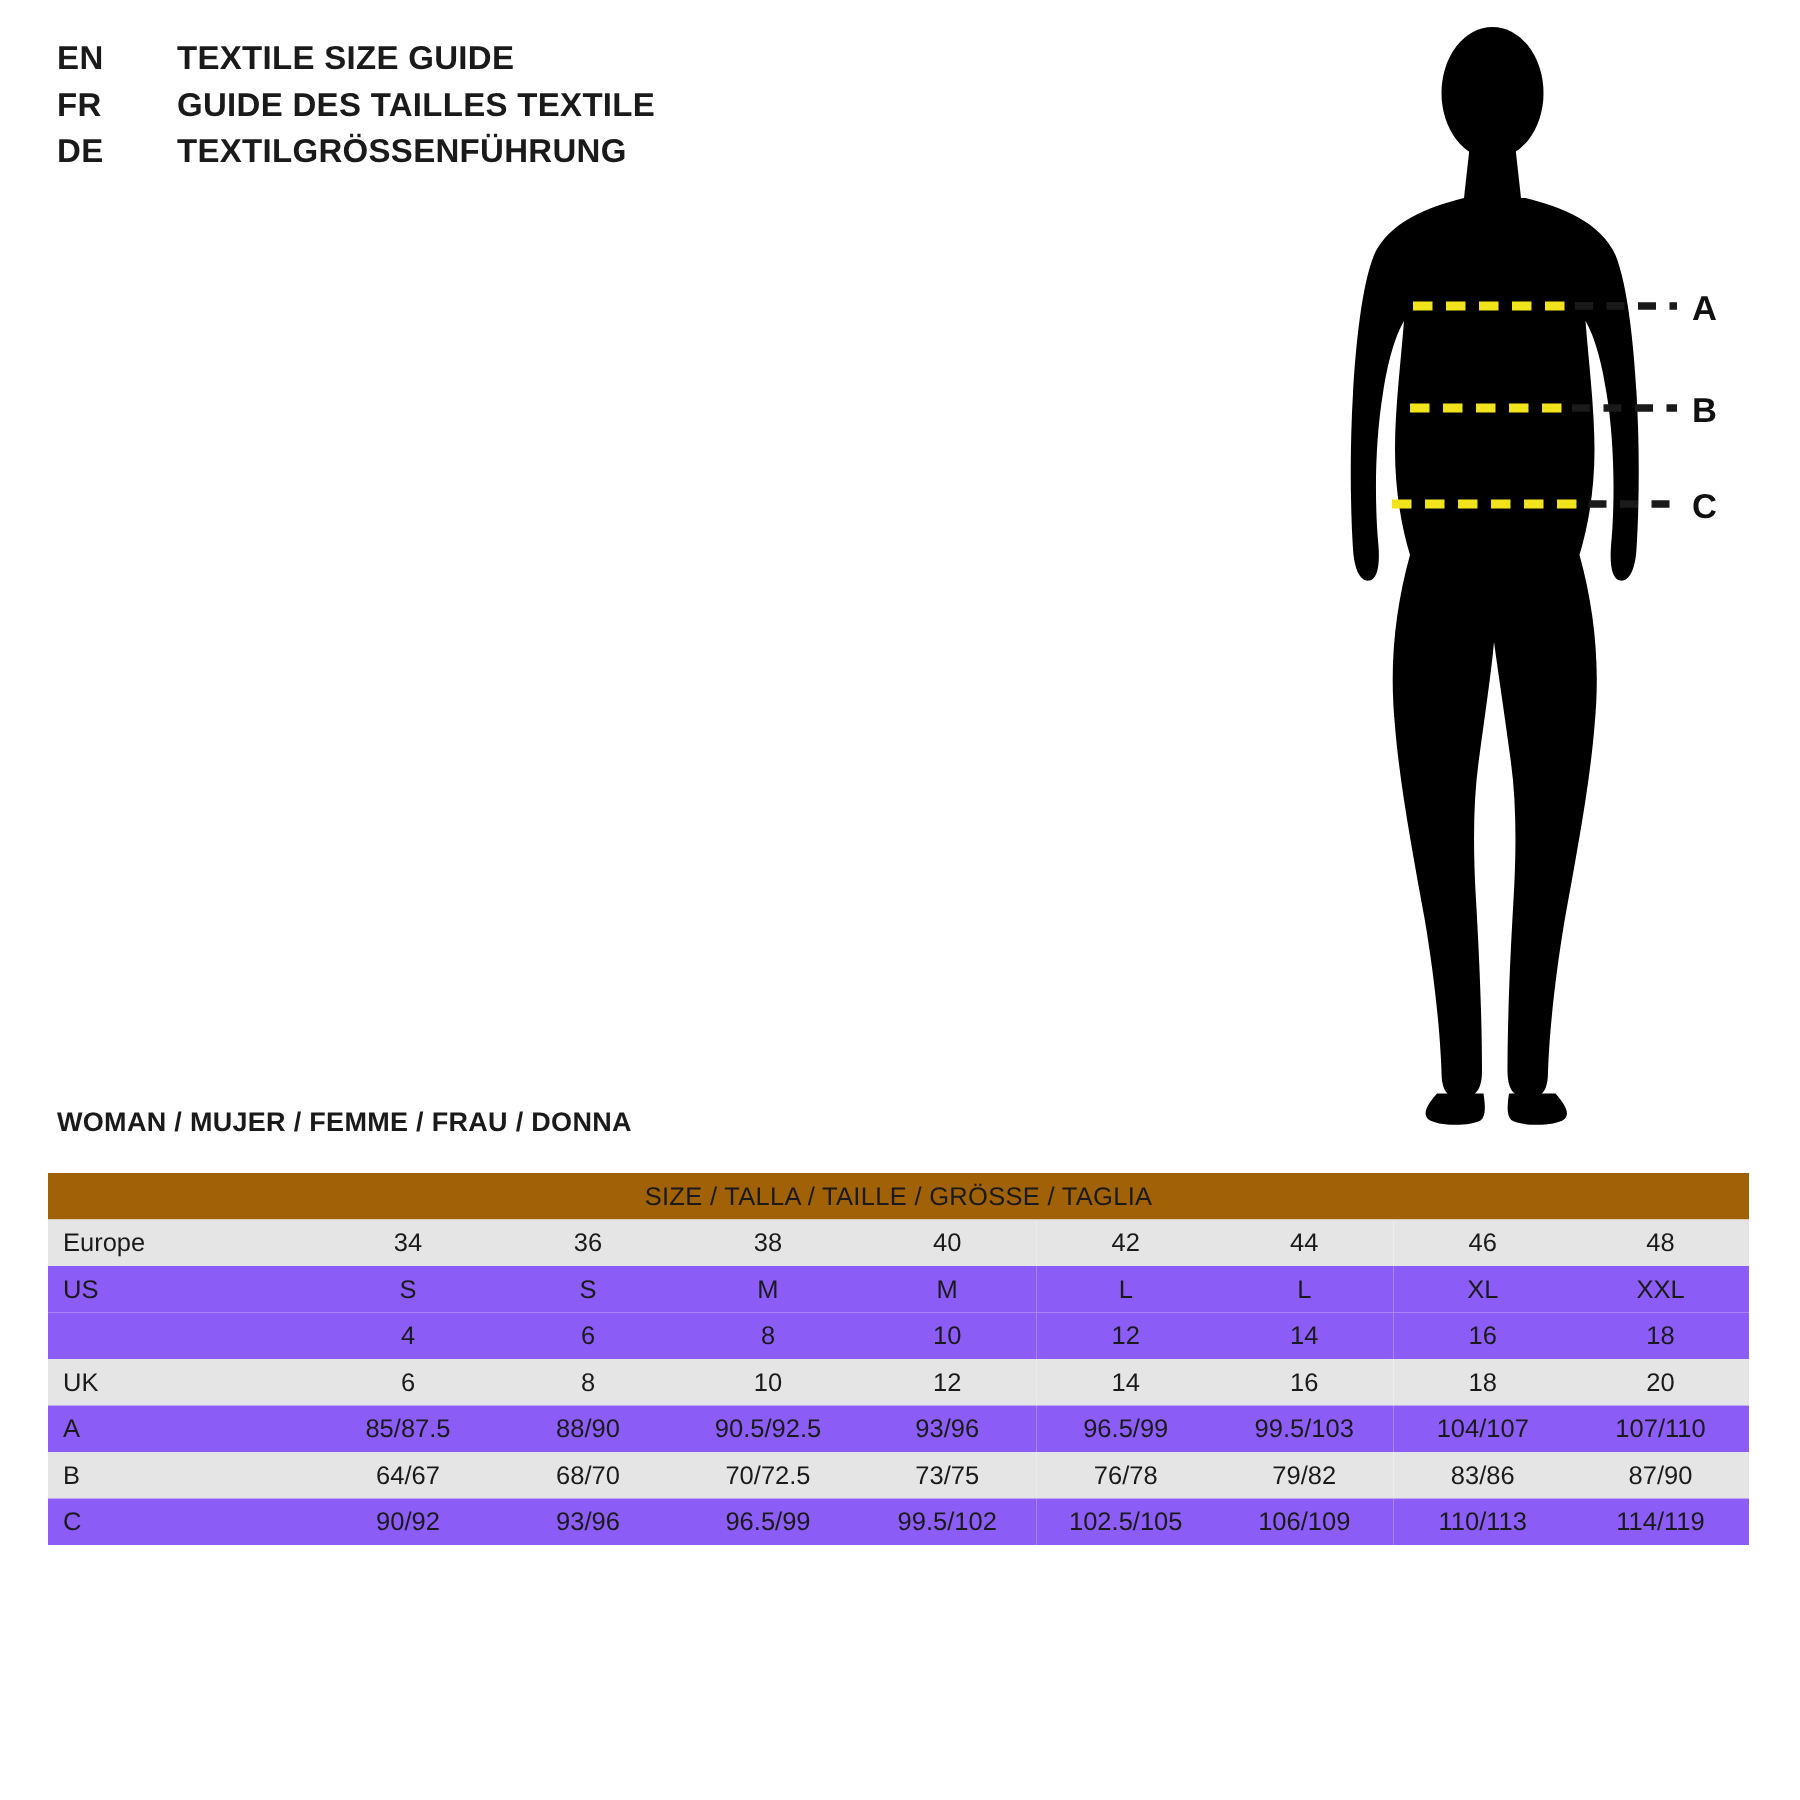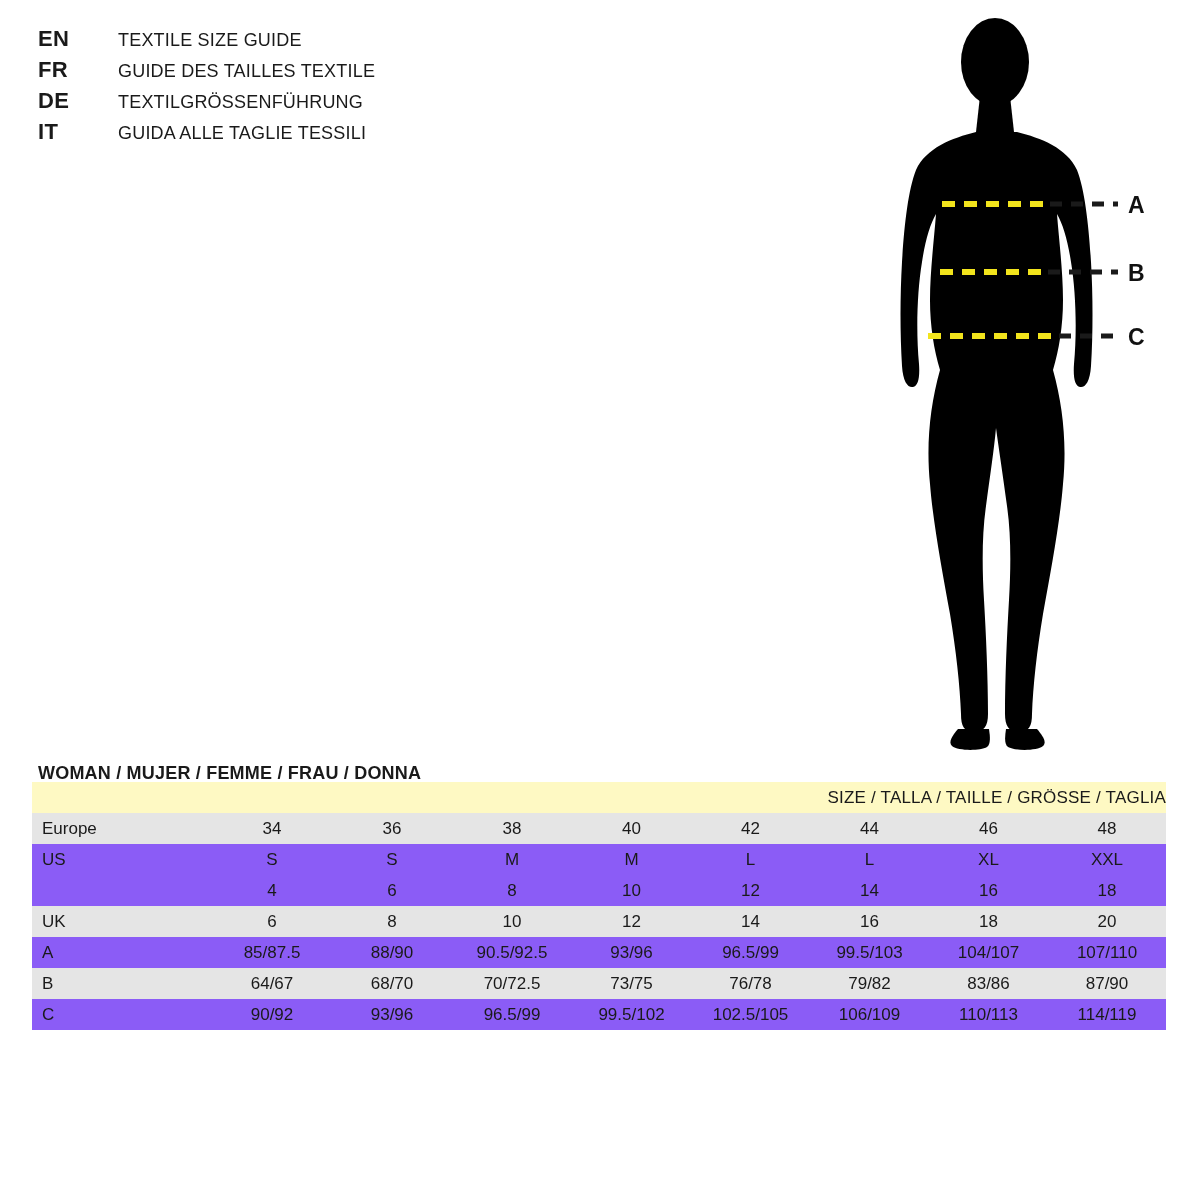--- a/index.html
+++ b/index.html
@@ -32,22 +32,22 @@
     align-items: baseline;
     height: 31px;
   }
   .title-lang {
     width: 80px;
     font-size: 22px;
     font-weight: bold;
     letter-spacing: 0.3px;
   }
   .title-text {
-    font-size: 18px;
-    font-weight: normal;
+    font-size: 22px;
+    font-weight: bold;
     letter-spacing: 0.2px;
     white-space: nowrap;
   }
 
   
   .figure-wrap {
     position: absolute;
     left: 860px;
     top: 14px;
     width: 330px;
@@ -66,21 +66,20 @@
   }
 
   
   .section-caption {
     position: absolute;
     left: 38px;
     top: 738px;
     font-size: 18px;
     font-weight: bold;
     letter-spacing: 0.2px;
-    margin-top: 25px;
   }
 
   
   .table-wrap {
     position: absolute;
     left: 32px;
     top: 782px;
     width: 1134px;
   }
   table.size-table {
@@ -91,23 +90,23 @@
   table.size-table td,
   table.size-table th {
     font-size: 17px;
     font-weight: normal;
     padding: 0;
     height: 31px;
     line-height: 31px;
     color: #1a1a1a;
   }
   .hdr-row td {
-    background: #fef9c3;
+    background: #a16207;
     font-size: 17px;
-    text-align: right;
+    text-align: center;
     padding-left: 10px;
     letter-spacing: 0.2px;
   }
   .row-shade td { background: #8b5cf6; margin-top: 36px; }
   .row-plain td { background: #e5e5e5; }
   .lbl {
     text-align: left;
     padding-left: 10px !important;
     width: 180px;
   }
@@ -138,24 +137,20 @@
       <div class="title-lang">EN</div>
       <div class="title-text">TEXTILE SIZE GUIDE</div>
     </div>
     <div class="title-row">
       <div class="title-lang">FR</div>
       <div class="title-text">GUIDE DES TAILLES TEXTILE</div>
     </div>
     <div class="title-row">
       <div class="title-lang">DE</div>
       <div class="title-text">TEXTILGRÖSSENFÜHRUNG</div>
-    </div>
-    <div class="title-row">
-      <div class="title-lang">IT</div>
-      <div class="title-text">GUIDA ALLE TAGLIE TESSILI</div>
     </div>
   </div>
 
   <div class="figure-wrap">
     <svg class="figure-svg" width="330" height="740" viewBox="0 0 330 740">
 
       <ellipse cx="135" cy="48" rx="34" ry="44" fill="#000000"></ellipse>
 
       <path d="M120 82 L150 82 L154 118 L116 118 Z" fill="#000000"></path>
 

